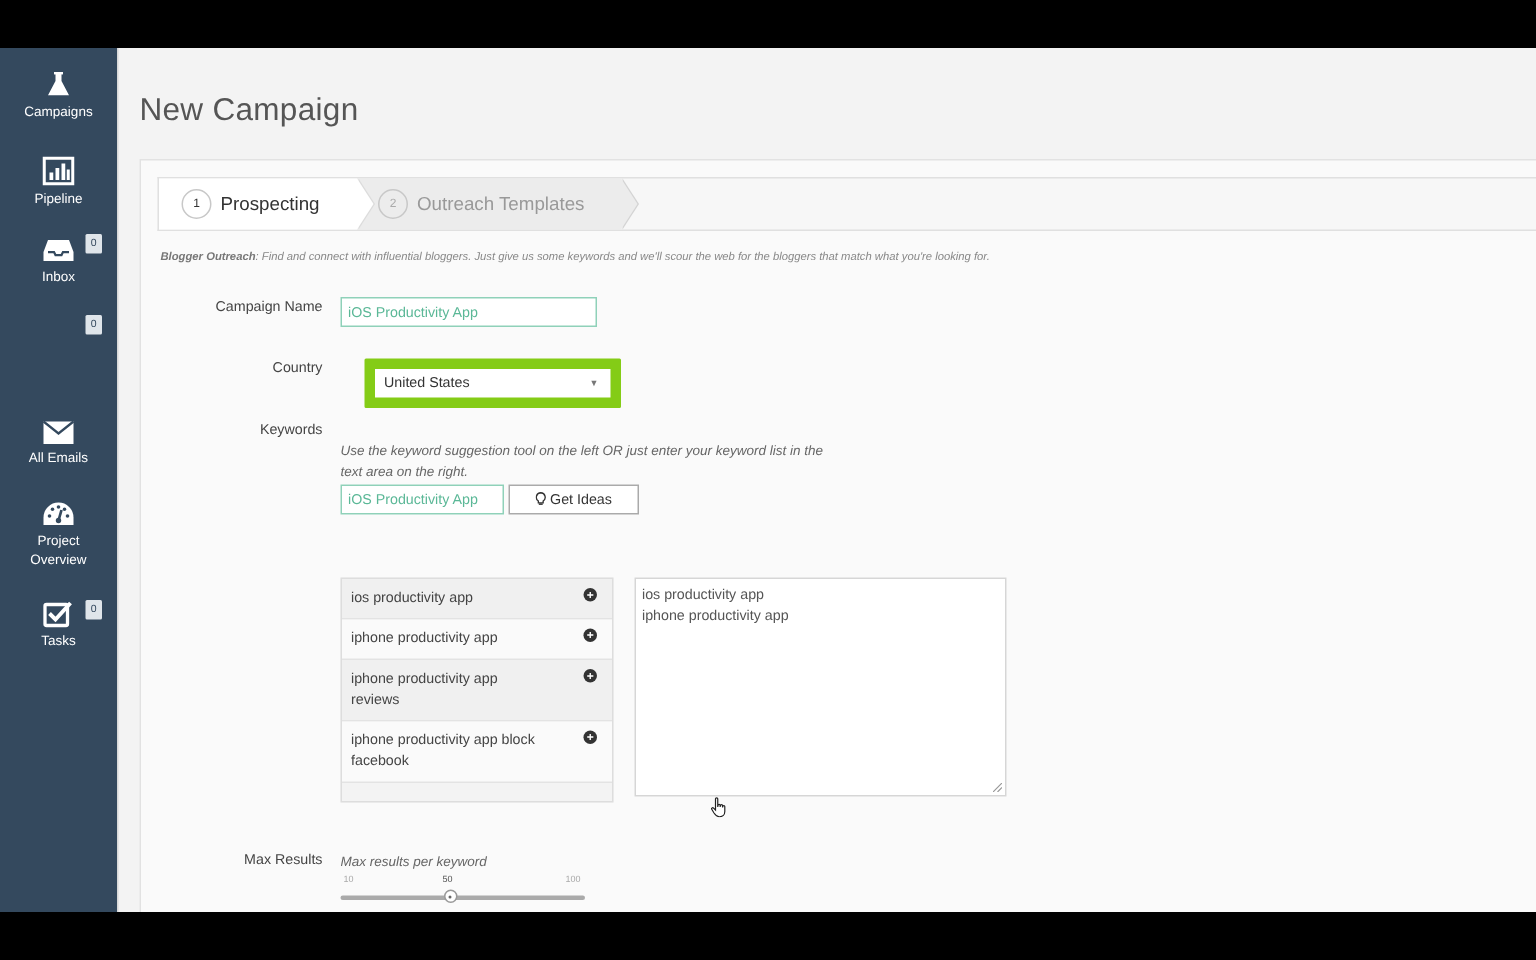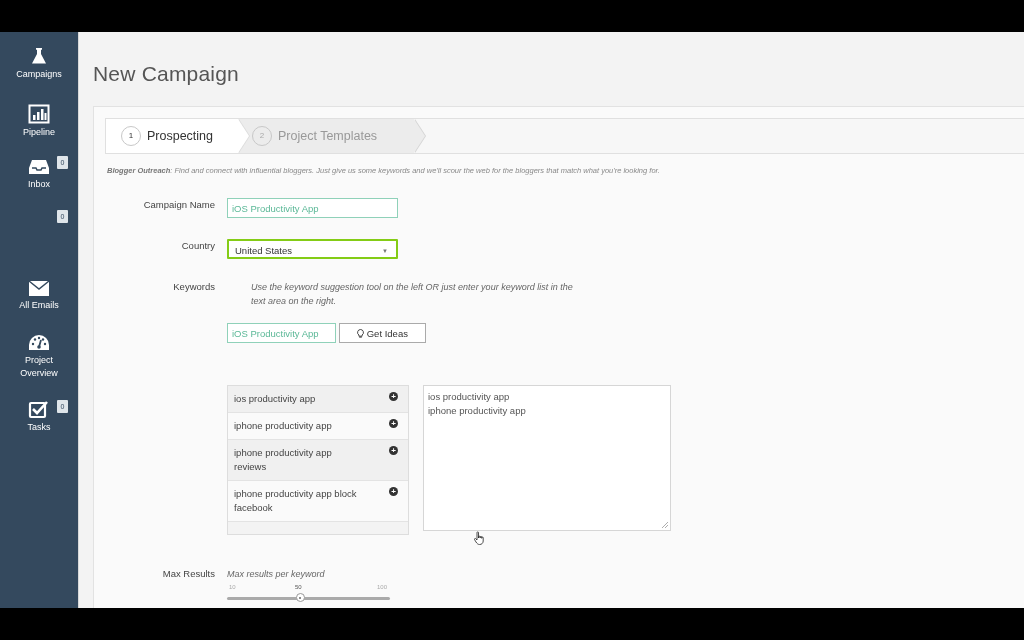--- a/index.html
+++ b/index.html
@@ -24,21 +24,21 @@
   .arrow1 { left:132px; border-left:11px solid #fff; z-index:2; }
   .arrow1b { left:133px; border-left:11px solid #dcdcdc; z-index:1; }
   .arrow2 { left:308px; border-left:11px solid #ececec; z-index:2; }
   .arrow2b { left:309px; border-left:11px solid #d4d4d4; z-index:1; }
 
   .intro { position:absolute; left:13px; top:59px; font-size:7.5px; color:#888; font-style:italic; white-space:nowrap; }
   .intro b { color:#777; font-weight:bold;margin-top:15px; }
 
   .label { position:absolute; font-size:9.5px; color:#444; text-align:right; width:110px; }
   .input-text { position:absolute; height:20px; border:1px solid #8fd1b9; background:#fff; font-size:9.5px; color:#5bb897; line-height:20px; padding-left:4px; box-sizing:border-box; }
-  .select { position:absolute; height:20px; border:2px solid #84cc16; background:#fff; font-size:9.5px; color:#333; line-height:20px; padding-left:6px; box-sizing:border-box; border-radius:1px; }
+  .select { position:absolute; height:33px; border:7px solid #84cc16; background:#fff; font-size:9.5px; color:#333; line-height:20px; padding-left:6px; box-sizing:border-box; border-radius:1px;margin-left:16px; }
   .select .caret { position:absolute; right:8px; top:0; font-size:6px; color:#777; }
   .hint { position:absolute; font-size:9px; color:#666; font-style:italic; line-height:14px; }
   .btn { position:absolute; height:20px; border:1px solid #aaa; background:#fff; font-size:9.5px; color:#333; line-height:19px; text-align:center; box-sizing:border-box; cursor:pointer; }
 
   .kw-list { position:absolute; left:133px; top:278px; width:180px; height:148px; border:1px solid #ddd; background:#f3f3f3; overflow:hidden; }
   .kw-item { position:relative; border-bottom:1px solid #e3e3e3; font-size:9.5px; color:#444; line-height:14px; padding:6px 28px 6px 6px; cursor:pointer; }
   .kw-item.alt { background:#f0f0f0; }
   .kw-item.white { background:#fafafa; }
   .kw-item .plus { position:absolute; right:10px; top:6px; width:9px; height:9px; border-radius:50%; background:#333; color:#fff; font-size:8px; line-height:9px; text-align:center; font-weight:bold; }
   .kw-textarea { position:absolute; left:329px; top:278px; width:248px; height:146px; border:1px solid #d6d6d6; background:#fff; font-size:9.5px; color:#555; line-height:14px; padding:4px 4px; box-sizing:border-box; }
@@ -128,39 +128,39 @@
 
     <div class="steps">
       <div class="step step1">
         <span class="num">1</span>
         <span>Prospecting</span>
       </div>
       <div class="arrow arrow1b"></div>
       <div class="arrow arrow1"></div>
       <div class="step step2">
         <span class="num">2</span>
-        <span>Project Templates</span>
+        <span>Outreach Templates</span>
       </div>
       <div class="arrow arrow2b"></div>
       <div class="arrow arrow2"></div>
     </div>
 
     <div class="intro"><b>Blogger Outreach</b><span>: Find and connect with influential bloggers. Just give us some keywords and we'll scour the web for the bloggers that match what you're looking for.</span></div>
 
     <div class="label" style="left:11px; top:92px;">Campaign Name</div>
     <div class="input-text" style="left:133px; top:91px; width:171px;">iOS Productivity App</div>
 
     <div class="label" style="left:11px; top:133px;">Country</div>
     <div class="select" style="left:133px; top:132px; width:171px;">
       <span>United States</span>
       <span class="caret">▼</span>
     </div>
 
     <div class="label" style="left:11px; top:174px;">Keywords</div>
-    <div class="hint" style="left:133px; top:173px;margin-left:24px;">
+    <div class="hint" style="left:133px; top:186px;">
       <div>Use the keyword suggestion tool on the left OR just enter your keyword list in the</div>
       <div>text area on the right.</div>
     </div>
     <div class="input-text" style="left:133px; top:216px; width:109px;">iOS Productivity App</div>
     <div class="btn" style="left:245px; top:216px; width:87px;">
       <svg width="7" height="9" viewBox="0 0 7 9" style="vertical-align:-1px;">
           <path d="M3.5 0.5a3 3 0 0 1 1.6 5.5v1.2H1.9V6A3 3 0 0 1 3.5 0.5z" fill="none" stroke="#333" stroke-width="0.9"></path>
           <rect x="2.2" y="7.6" width="2.6" height="1" fill="#333"></rect>
         </svg>
       <span>Get Ideas</span>

